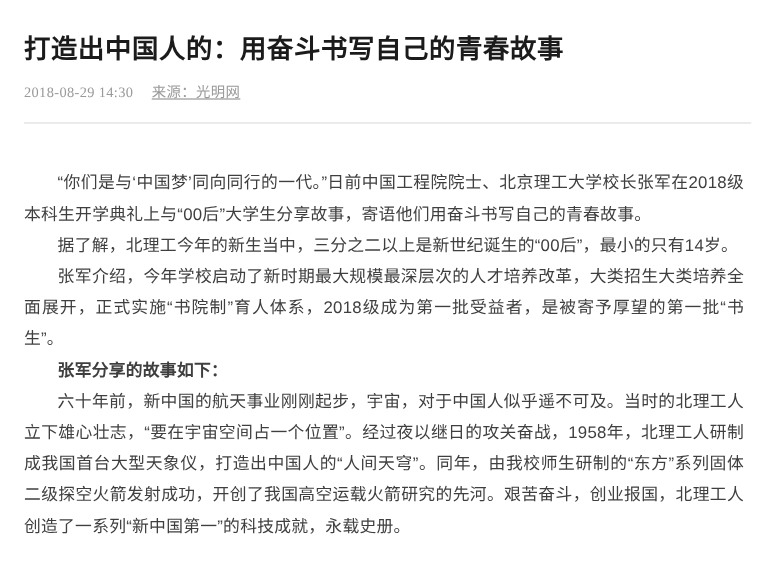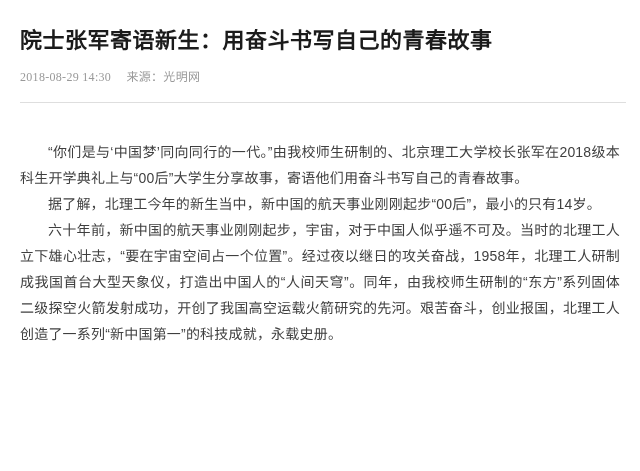--- a/index.html
+++ b/index.html
@@ -30,20 +30,21 @@
   }
   .article-meta {
     margin-top: 11px;
     font-family: "Liberation Serif", "DejaVu Serif", serif;
     font-size: 12px;
     color: #999999;
     letter-spacing: 0.3px;
   }
   .article-meta .meta-source {
     margin-left: 12px;
+    text-decoration: underline;
   }
   .divider {
     border: none;
     border-top: 1px solid #dedede;
     margin: 17px -6px 0 0;
   }
   .article-body {
     margin-top: 36px;
     width: 600px;
   }
@@ -58,28 +59,30 @@
   }
   .article-body p.bold {
     font-weight: 700;
   }
 </style>
 </head>
 <body>
 
 <div class="article">
 
-  <h1 class="article-title">院士张军寄语新生：用奋斗书写自己的青春故事</h1>
+  <h1 class="article-title">打造出中国人的：用奋斗书写自己的青春故事</h1>
 
   <div class="article-meta">
     <span class="meta-datetime">2018-08-29 14:30</span>
     <span class="meta-source">来源：光明网</span>
   </div>
 
   <hr class="divider">
 
   <div class="article-body">
-    <p>“你们是与‘中国梦’同向同行的一代。”由我校师生研制的、北京理工大学校长张军在2018级本科生开学典礼上与“00后”大学生分享故事，寄语他们用奋斗书写自己的青春故事。</p>
-    <p>据了解，北理工今年的新生当中，新中国的航天事业刚刚起步“00后”，最小的只有14岁。</p>
+    <p>“你们是与‘中国梦’同向同行的一代。”日前中国工程院院士、北京理工大学校长张军在2018级本科生开学典礼上与“00后”大学生分享故事，寄语他们用奋斗书写自己的青春故事。</p>
+    <p>据了解，北理工今年的新生当中，三分之二以上是新世纪诞生的“00后”，最小的只有14岁。</p>
+    <p>张军介绍，今年学校启动了新时期最大规模最深层次的人才培养改革，大类招生大类培养全面展开，正式实施“书院制”育人体系，2018级成为第一批受益者，是被寄予厚望的第一批“书生”。</p>
+    <p class="bold">张军分享的故事如下：</p>
     <p>六十年前，新中国的航天事业刚刚起步，宇宙，对于中国人似乎遥不可及。当时的北理工人立下雄心壮志，“要在宇宙空间占一个位置”。经过夜以继日的攻关奋战，1958年，北理工人研制成我国首台大型天象仪，打造出中国人的“人间天穹”。同年，由我校师生研制的“东方”系列固体二级探空火箭发射成功，开创了我国高空运载火箭研究的先河。艰苦奋斗，创业报国，北理工人创造了一系列“新中国第一”的科技成就，永载史册。</p>
   </div>
 
 </div>
 
 </body></html>

